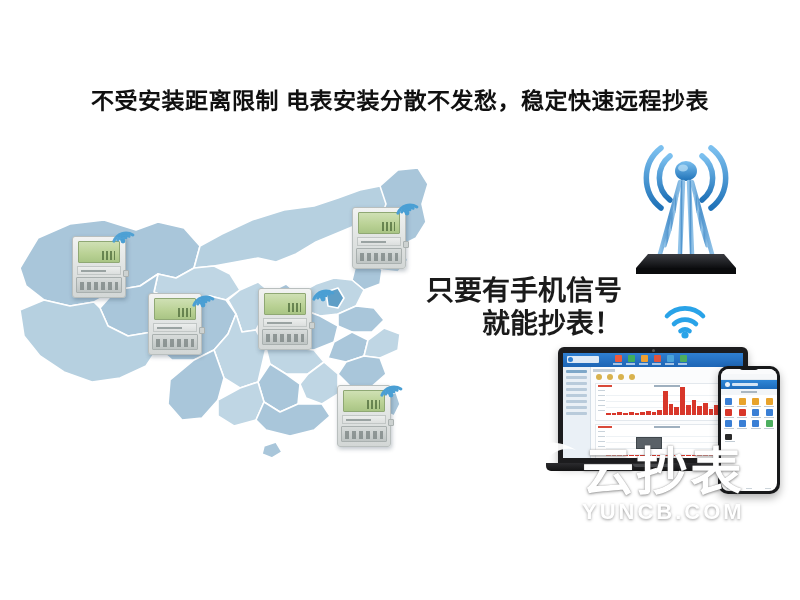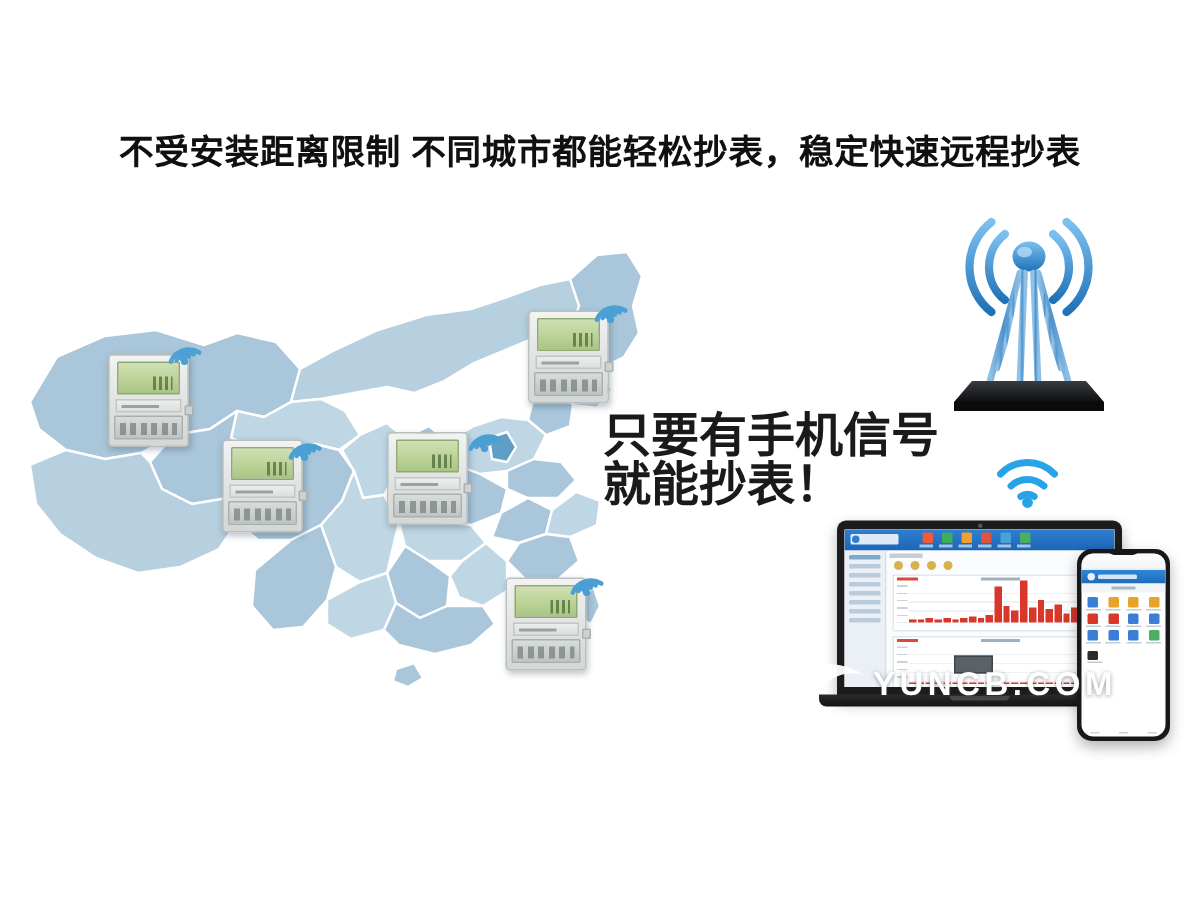--- a/index.html
+++ b/index.html
@@ -11,22 +11,22 @@
     overflow: hidden;
   }
   #stage { position: relative; width: 800px; height: 600px; background: #fff; }
 
   
   .headline { position: absolute; width: 100%; text-align: center; color: #101010; font-weight: bold; white-space: nowrap; letter-spacing: .5px; }
   #h1 { top: 40px; font-size: 24px; line-height: 30px; }
   #h2 { top: 86px; font-size: 23px; line-height: 30px; }
 
   
-  #caption { position: absolute; left: 402px; top: 274px; width: 220px; text-align: left;
-             color: #1a1a1a; font-size: 32px; line-height: 33px; font-weight: 600; white-space: nowrap; }
+  #caption { position: absolute; left: 402px; top: 274px; width: 220px; text-align: right;
+             color: #1a1a1a; font-size: 28px; line-height: 33px; font-weight: 600; white-space: nowrap; }
 
   
   #map-wrap { position: absolute; left: 8px; top: 150px; width: 430px; height: 330px; }
   #map-svg { width: 100%; height: 100%; display: block; }
 
   
   .meter { position: absolute; width: 54px; height: 62px; }
   .meter .body {
     position: absolute; inset: 0;
     background: linear-gradient(180deg,#f2f3f2 0%,#e2e5e4 45%,#d3d7d6 100%);
@@ -157,21 +157,21 @@
   #wm-cn { font-size:52px; font-weight:bold; color:#ffffff; letter-spacing:2px; line-height:56px;
            text-shadow: 0 1px 3px rgba(60,60,60,.55), 0 0 1px rgba(90,90,90,.6); white-space:nowrap; }
   #wm-en { font-size:22px; font-weight:bold; color:#ffffff; letter-spacing:3px; line-height:24px;
            text-shadow: 0 1px 3px rgba(60,60,60,.5); white-space:nowrap; }
 </style>
 </head>
 <body>
 
 <div id="stage">
 
-  <div class="headline" id="h2">不受安装距离限制 不同城市都能轻松抄表，稳定快速远程抄表</div>
+  <div class="headline" id="h2">不受安装距离限制 电表安装分散不发愁，稳定快速远程抄表</div>
 
   <div id="map-wrap">
     <svg id="map-svg" viewBox="0 0 430 330">
       <g stroke="#ffffff" stroke-width="1.6" stroke-linejoin="round">
 
         <path d="M12 118 L30 88 L62 74 L96 70 L128 80 L150 72 L176 78 L192 96 L186 118 L168 128 L150 124 L132 136 L108 140 L86 152 L62 156 L36 150 L18 136 Z" fill="#a9c6da"></path>
 
         <path d="M192 96 L214 84 L244 70 L276 60 L306 56 L330 48 L352 40 L372 36 L386 44 L378 60 L356 72 L332 82 L308 92 L288 104 L268 112 L250 108 L228 112 L206 116 L186 118 Z" fill="#b6d0e0"></path>
 
         <path d="M372 36 L390 20 L410 18 L420 34 L414 54 L418 72 L408 88 L392 96 L378 88 L372 70 L378 54 Z" fill="#a9c6da"></path>
@@ -564,17 +564,18 @@
         </div>
       </div>
     </div>
   </div>
 
   <div id="watermark">
     <svg id="wm-cloud" viewBox="0 0 112 92">
       <path d="M84 16 C62 2 32 8 22 30 C6 34 0 50 6 64 C12 80 30 88 48 86 C44 78 42 70 44 62 C24 64 14 54 18 42 C22 30 38 24 52 30 C58 18 72 12 84 16 Z" fill="#ffffff" opacity=".95"></path>
     </svg>
     <div id="wm-text">
+      <div id="wm-cn">云抄表</div>
       <div id="wm-en">YUNCB.COM</div>
     </div>
   </div>
 
 </div>
 
 </body></html>

